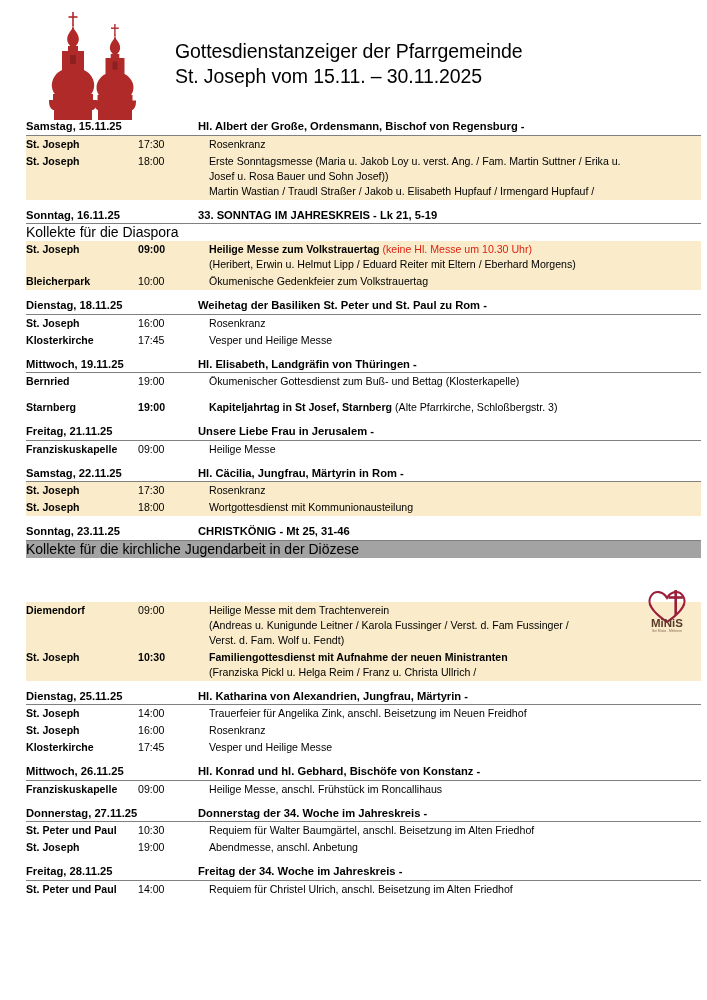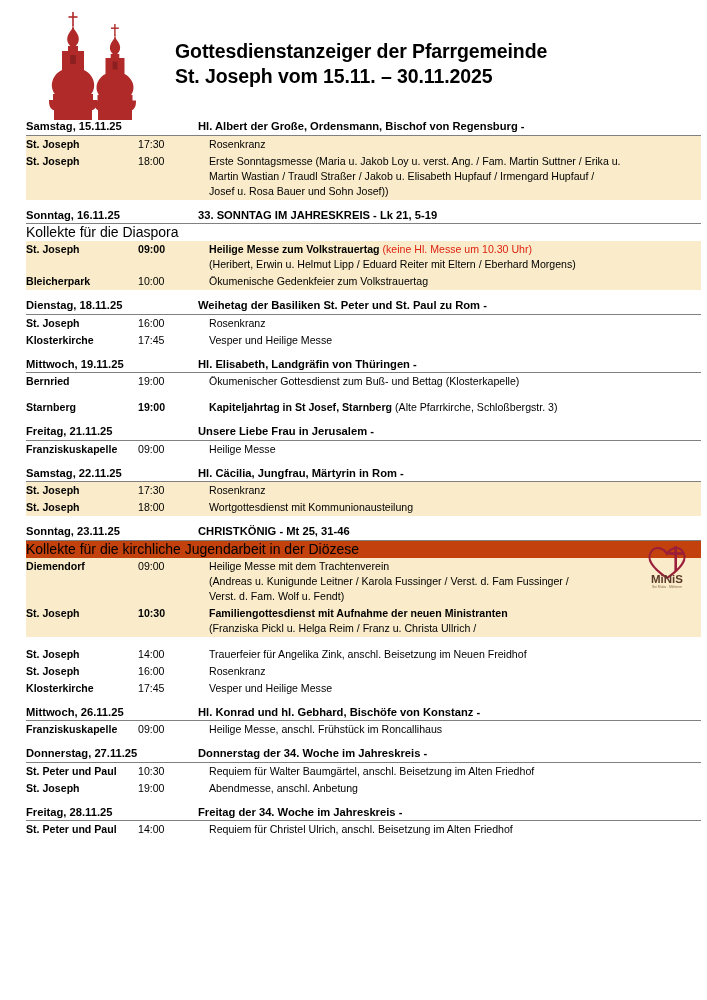--- a/index.html
+++ b/index.html
@@ -38,21 +38,21 @@
     align-items: flex-end;
     justify-content: center;
   }
   .logo-box svg { display: block; }
   .title-box {
     margin-left: 34px;
     flex: 1 1 auto;
   }
   .title-line {
     font-size: 19.5px;
-    font-weight: bold;
+    font-weight: normal;
     letter-spacing: -0.1px;
     line-height: 25px;
     white-space: nowrap;
   }
 
   
   .schedule {
     padding: 0 6px 0 26px;
   }
   .day-block {
@@ -78,21 +78,21 @@
     padding-top: 0px;
   }
   .rows.shaded {
     background: #faecca;
   }
   .collect {
     font-size: 14px;
     line-height: 15px;
     padding: 1px 0 1px 0;
   }
-  .collect.shaded { background: #c2410c; }
+  .collect.shaded { background: #a3a3a3; }
 
   .ev-row {
     display: flex;
     align-items: baseline;
     font-size: 10.6px;
     line-height: 15px;
     padding: 1px 0;
   }
   .ev-row .place {
     width: 112px;
@@ -189,21 +189,21 @@
         </div>
         <div class="rows shaded" style="position: relative;">
           <div class="ev-row">
             <div class="place">St. Joseph</div>
             <div class="time">17:30</div>
             <div class="desc"><span class="">Rosenkranz</span></div>
           </div>
           <div class="ev-row">
             <div class="place">St. Joseph</div>
             <div class="time">18:00</div>
-            <div class="desc"><span class="">Erste Sonntagsmesse  (Maria u. Jakob Loy u. verst. Ang. / Fam. Martin Suttner / Erika u.</span><span class="sub">Martin Wastian / Traudl Straßer / Jakob u. Elisabeth Hupfauf / Irmengard Hupfauf /</span><span class="sub">Josef u. Rosa Bauer und Sohn Josef))</span></div>
+            <div class="desc"><span class="">Erste Sonntagsmesse  (Maria u. Jakob Loy u. verst. Ang. / Fam. Martin Suttner / Erika u.</span><span class="sub">Josef u. Rosa Bauer und Sohn Josef))</span><span class="sub">Martin Wastian / Traudl Straßer / Jakob u. Elisabeth Hupfauf / Irmengard Hupfauf /</span></div>
           </div>
         </div>
       </div>
       <div class="day-block">
         <div class="day-head">
           <div class="date">Sonntag, 16.11.25</div>
           <div class="feast">33. SONNTAG IM JAHRESKREIS - Lk 21, 5-19</div>
         </div>
         <div class="collect">Kollekte für die Diaspora</div>
         <div class="rows shaded" style="position: relative;">
@@ -289,21 +289,21 @@
             <div class="desc"><span class="">Wortgottesdienst mit Kommunionausteilung</span></div>
           </div>
         </div>
       </div>
       <div class="day-block">
         <div class="day-head">
           <div class="date">Sonntag, 23.11.25</div>
           <div class="feast">CHRISTKÖNIG - Mt 25, 31-46</div>
         </div>
         <div class="collect shaded">Kollekte für die kirchliche Jugendarbeit in der Diözese</div>
-        <div class="rows shaded" style="position: relative;">
+        <div class="rows shaded" style="position: relative; margin-top: 44px;">
           <div class="ev-row">
             <div class="place">Diemendorf</div>
             <div class="time">09:00</div>
             <div class="desc"><span class="">Heilige Messe mit dem Trachtenverein</span><span class="sub">(Andreas u. Kunigunde Leitner / Karola Fussinger / Verst. d. Fam Fussinger /</span><span class="sub">Verst. d. Fam. Wolf u. Fendt)</span></div>
           </div>
           <div class="ev-row">
             <div class="place">St. Joseph</div>
             <div class="time b">10:30</div>
             <div class="desc"><span class="b">Familiengottesdienst mit Aufnahme der neuen Ministranten</span><span class="sub">(Franziska Pickl u. Helga Reim / Franz u. Christa Ullrich /</span></div>
           </div>
@@ -312,20 +312,24 @@
       <path d="M26 40 C10 29 6 20 10 14 C14 8 22 9 26 16 C30 9 38 8 42 14 C46 20 42 29 26 40 Z" fill="none" stroke="#9b1f3a" stroke-width="2.1"></path>
       <rect x="33.4" y="8" width="2.6" height="25" fill="#9b1f3a"></rect>
       <rect x="27.5" y="14.2" width="14.4" height="2.6" fill="#9b1f3a"></rect>
       <text x="26" y="45" text-anchor="middle" font-family="'Liberation Sans', sans-serif" font-size="11.5" font-weight="bold" fill="#5a3a2a">MiNiS</text>
       <text x="26" y="49.6" text-anchor="middle" font-family="'Liberation Sans', sans-serif" font-size="3.4" fill="#8a6a55">Sei Mutig . Mitfeiern</text>
     </svg>
   </div>
 </div>
       </div>
       <div class="day-block">
+        <div class="day-head">
+          <div class="date">Dienstag, 25.11.25</div>
+          <div class="feast">Hl. Katharina von Alexandrien, Jungfrau, Märtyrin -</div>
+        </div>
         <div class="rows" style="position: relative;">
           <div class="ev-row">
             <div class="place">St. Joseph</div>
             <div class="time">14:00</div>
             <div class="desc"><span class="">Trauerfeier für Angelika Zink, anschl. Beisetzung im Neuen Freidhof</span></div>
           </div>
           <div class="ev-row">
             <div class="place">St. Joseph</div>
             <div class="time">16:00</div>
             <div class="desc"><span class="">Rosenkranz</span></div>

